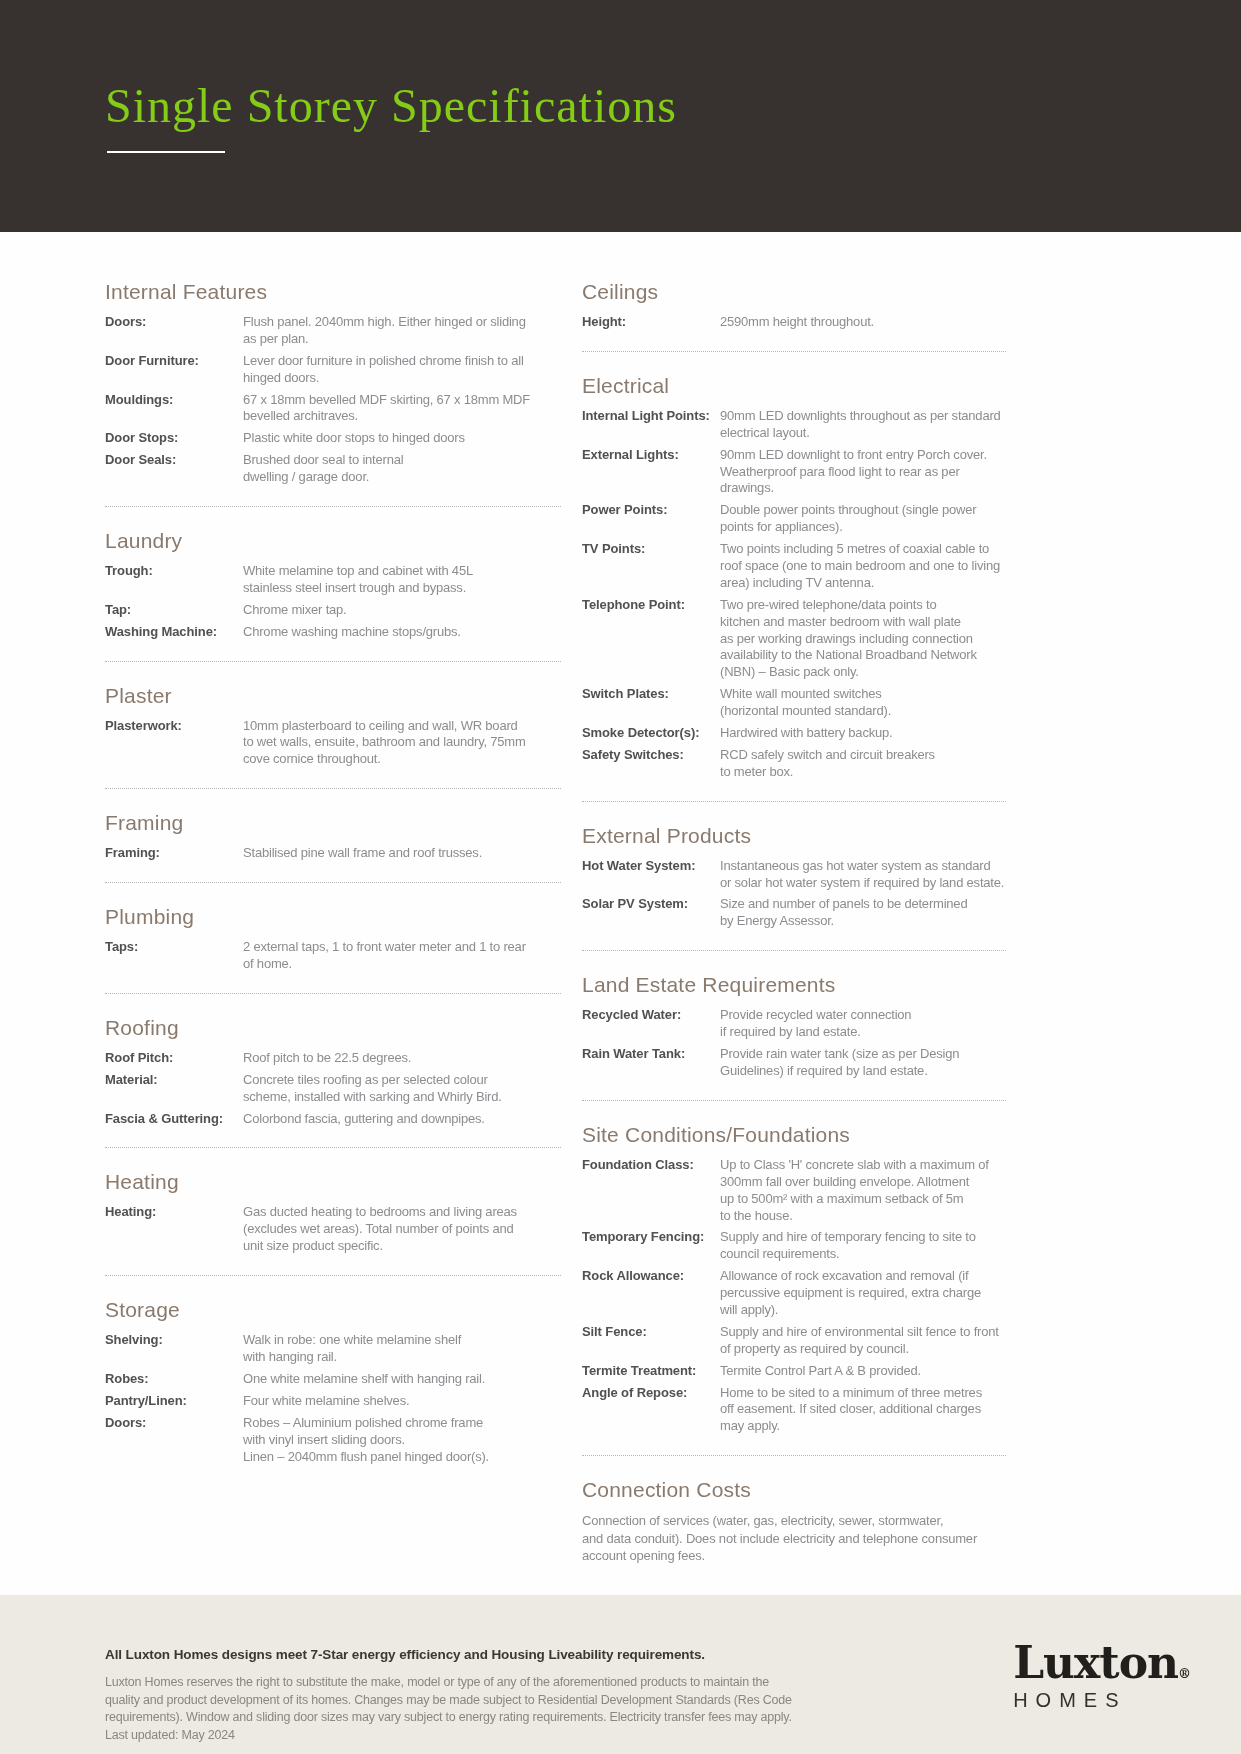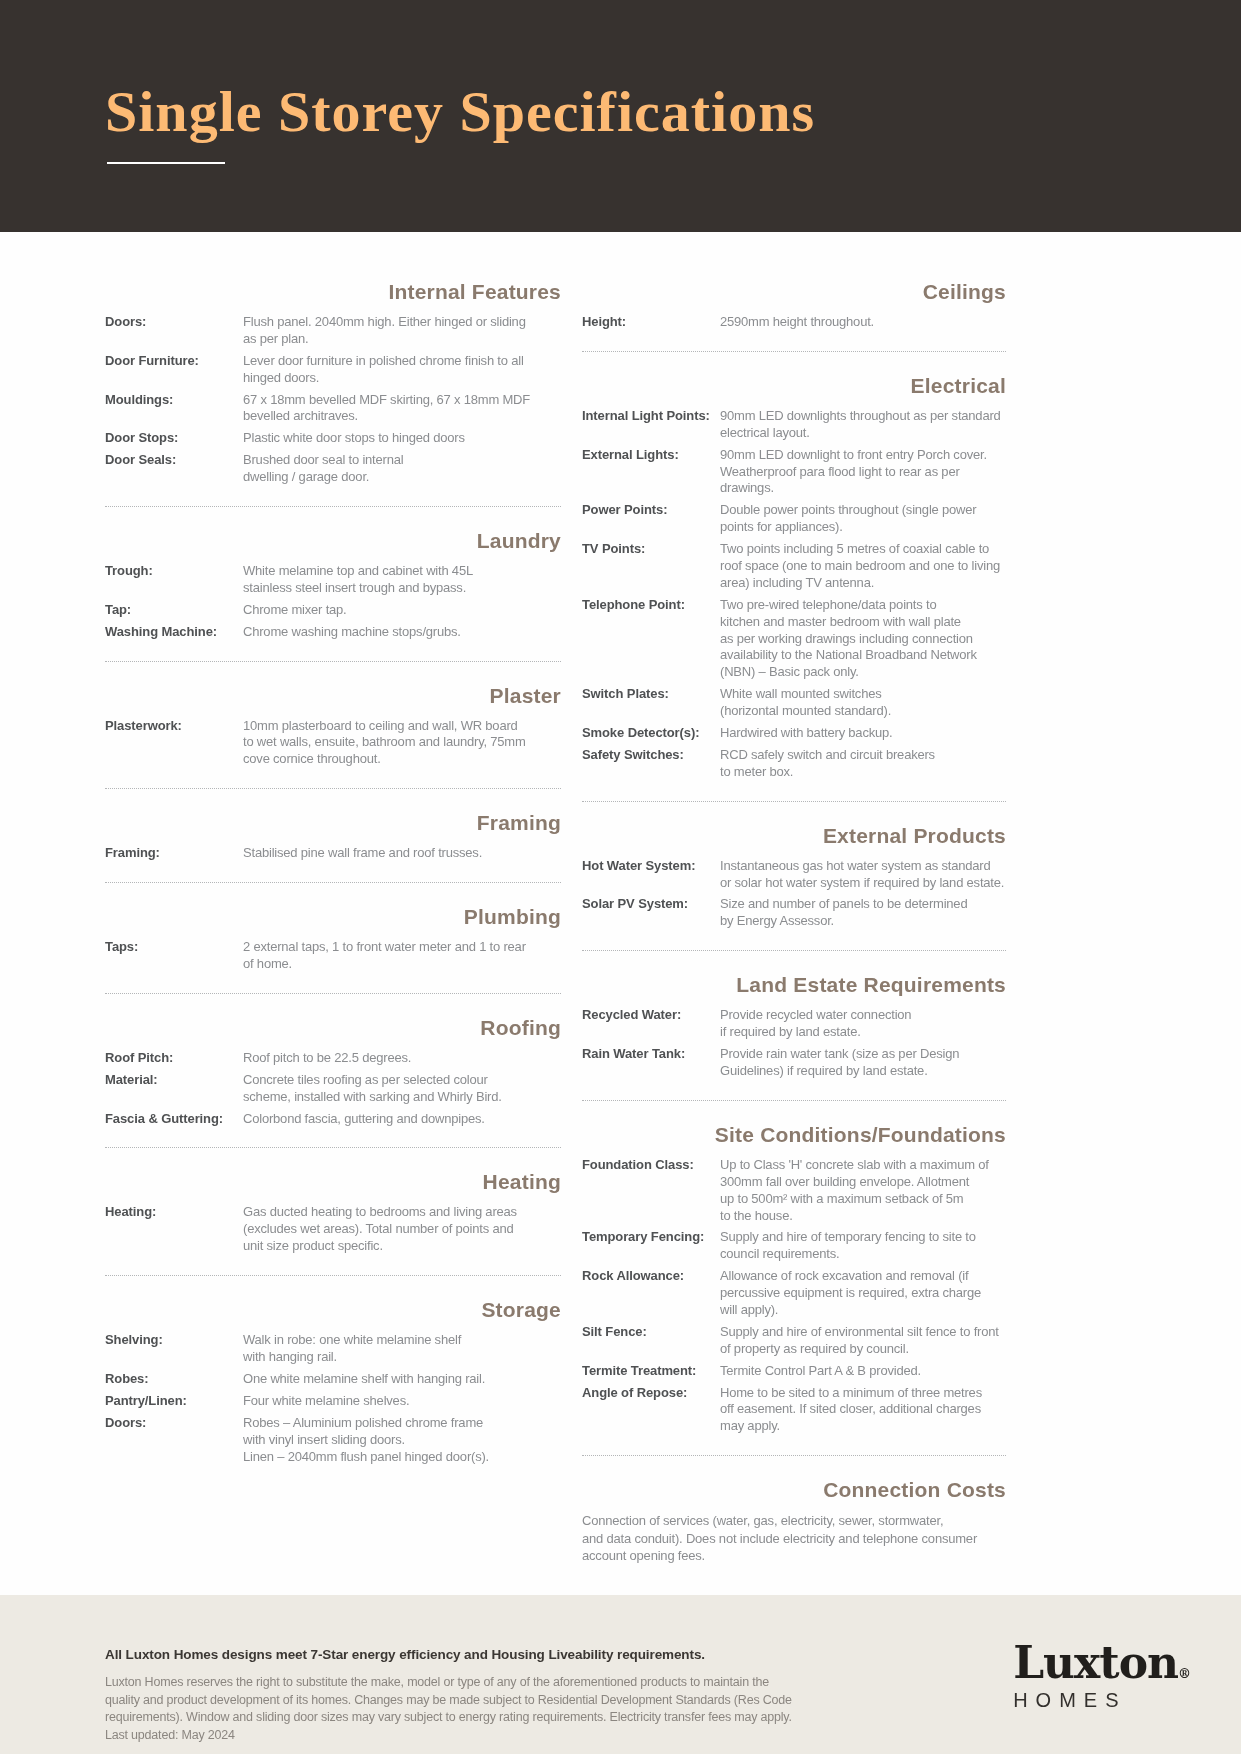--- a/index.html
+++ b/index.html
@@ -26,46 +26,45 @@
     overflow:hidden;
   }
   
   .header{
     height:232px;
     background:var(--header_bg);
   }
   .page-title{
     padding:80px 0 0 105px;
     font-family:"Liberation Serif","DejaVu Serif",serif;
-    font-weight:700;
-    font-size:58px;
+    font-weight:400;
+    font-size:48px;
     letter-spacing:1px;
-    color:#fdba74;
+    color:#84cc16;
     line-height:1.1;
   }
   .title-underline{
     margin:18px 0 0 107px;
     width:118px;height:2px;
     background:#ffffff;
   }
   
   .main{
     padding:48px 0 0 105px;
     display:grid;
     grid-template-columns:456px 424px;
     column-gap:21px;
     align-items:start;
   }
   .section-heading{
     font-size:21px;
-    font-weight:700;
+    font-weight:400;
     letter-spacing:.2px;
     color:var(--heading);
     margin-bottom:10px;
-    text-align:right;
   }
   .spec-row{
     display:flex;
     margin-bottom:5px;
   }
   .spec-label{
     flex:0 0 138px;
     font-size:13px;
     font-weight:700;
     color:var(--label);

